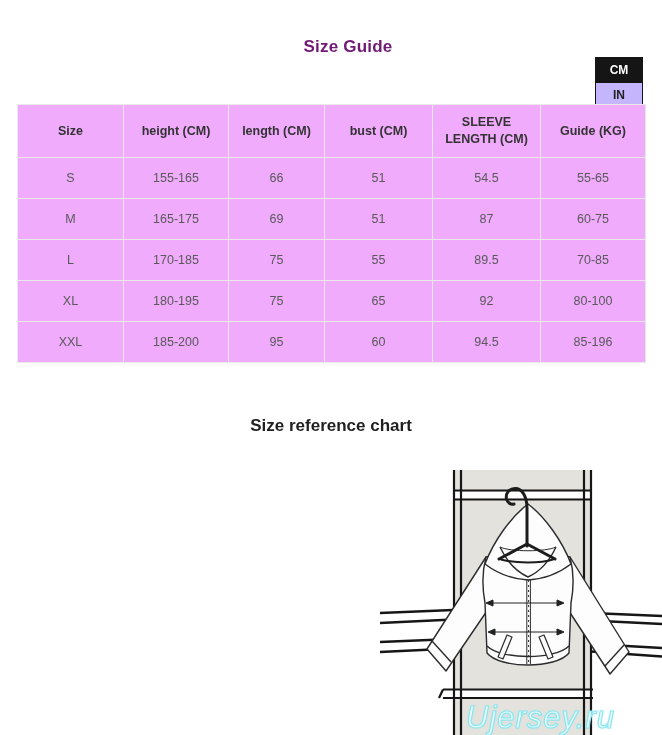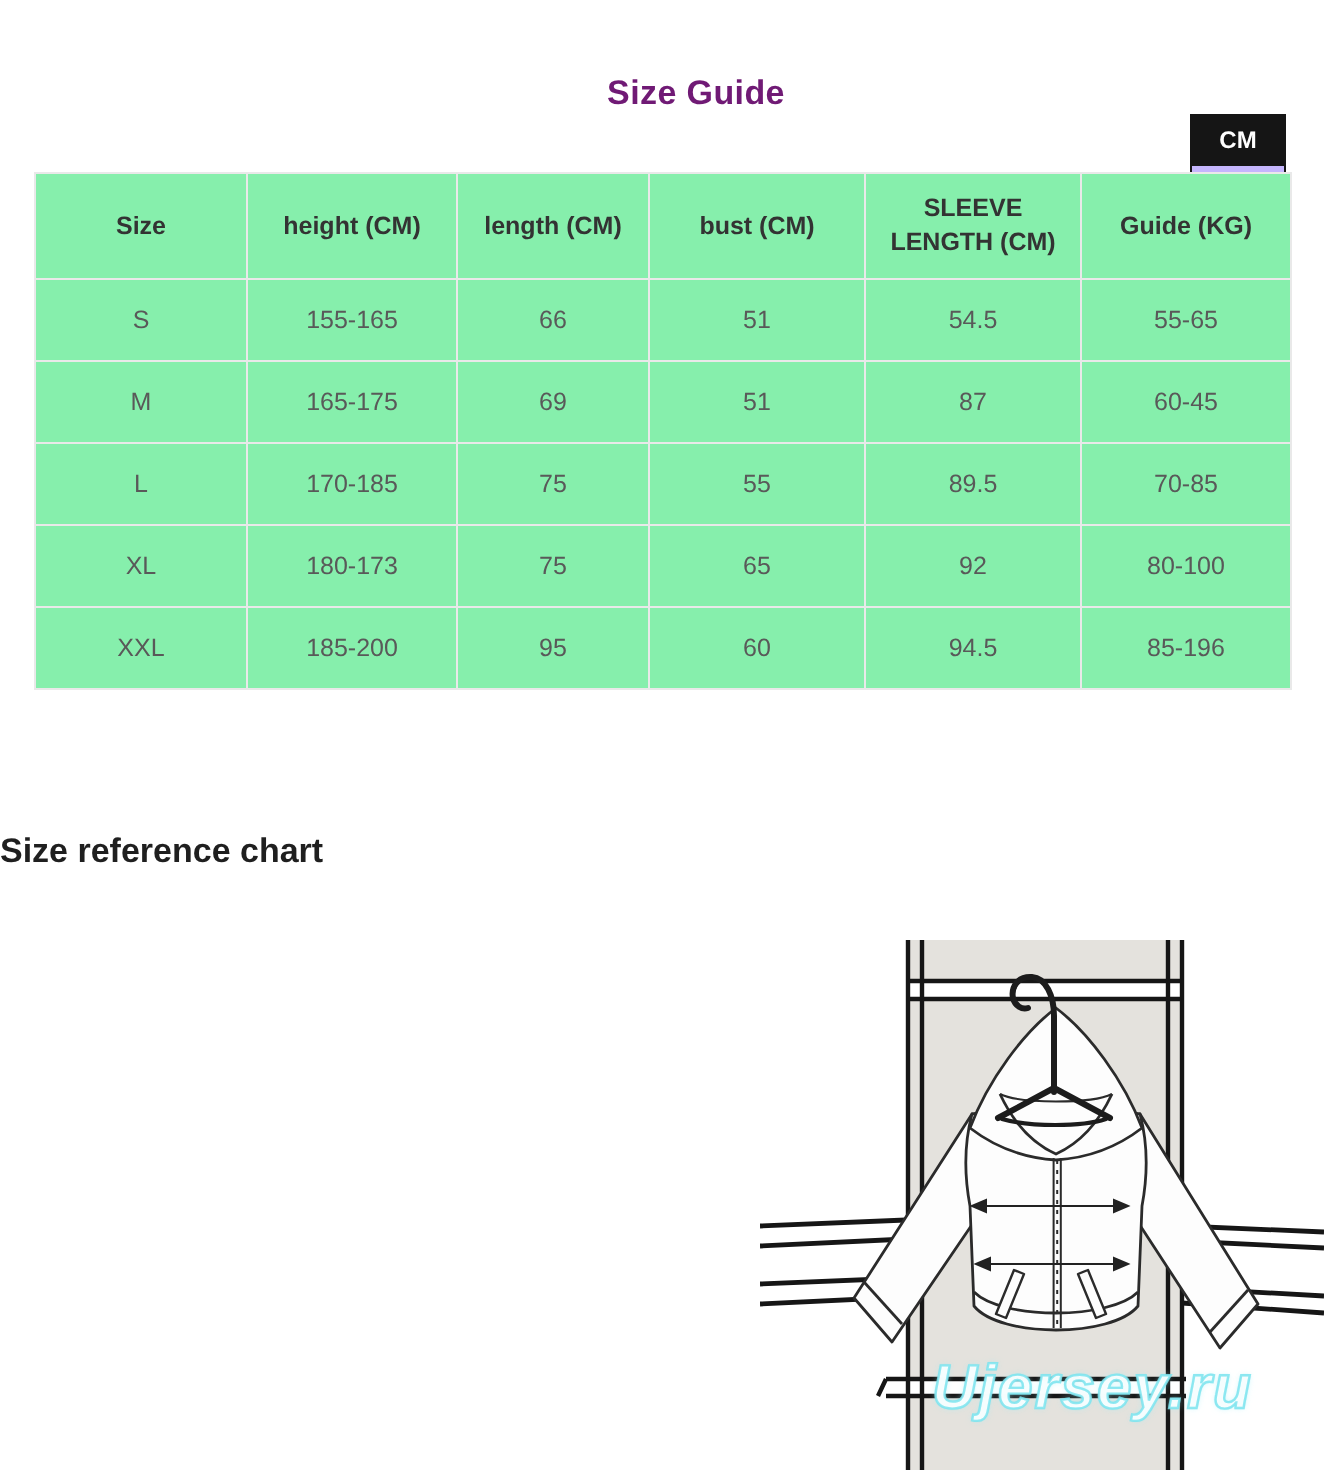--- a/index.html
+++ b/index.html
@@ -17,43 +17,43 @@
     border:1px solid #151515;background:#fff;flex-direction:column;
   }
   .unit-toggle button{
     width:46px;height:25px;border:none;background:#c4b5fd;color:#222;
     font-family:"Liberation Sans",sans-serif;font-size:12px;font-weight:bold;
     cursor:pointer;padding:0;line-height:25px;
   }
   .unit-toggle button.active{background:#151515;color:#fff;}
   
   table.size-table{
-    position:absolute;left:17px;top:86px;width:628px;
-    border-collapse:collapse;table-layout:fixed;background:#86efac;
+    position:absolute;left:17px;top:104px;width:628px;
+    border-collapse:collapse;table-layout:fixed;background:#f0abfc;
   }
   .size-table th,.size-table td{
     border:1px solid #e9e9e9;text-align:center;vertical-align:middle;
     padding:0 6px;box-sizing:border-box;
   }
   .size-table th{height:53px;font-size:12.5px;font-weight:bold;color:#333;line-height:1.35;}
   .size-table td{height:41px;font-size:12.5px;font-weight:normal;color:#595959;}
   .measure-note{
     position:absolute;left:17px;top:363px;margin:0;
     font-size:11.5px;color:#8c8c8c;
   }
   .section-title{
-    position:absolute;top:416px;left:0;width:100%;text-align:left;
+    position:absolute;top:416px;left:0;width:100%;text-align:center;
     font-size:17px;font-weight:bold;color:#1f1f1f;margin:0;
   }
   
   .diagram{position:absolute;left:380px;top:460px;width:282px;height:275px;}
   .diagram svg{display:block;}
   .watermark{
-    position:absolute;left:86px;top:216px;width:196px;
-    font-size:31px;font-weight:bold;font-style:italic;letter-spacing:1px;
+    position:absolute;left:86px;top:240px;width:196px;
+    font-size:31px;font-weight:normal;font-style:italic;letter-spacing:1px;
     color:rgba(255,255,255,0.92);
     -webkit-text-stroke:1.2px rgba(125,228,238,0.85);
     text-shadow:0 0 1px rgba(125,228,238,0.9),0 0 3px rgba(160,240,250,0.55);
     white-space:nowrap;pointer-events:none;
   }
 </style>
 </head>
 <body>
 
 <div class="page">
@@ -92,33 +92,33 @@
         <td>51</td>
         <td>54.5</td>
         <td>55-65</td>
       </tr>
       <tr>
         <td>M</td>
         <td>165-175</td>
         <td>69</td>
         <td>51</td>
         <td>87</td>
-        <td>60-45</td>
+        <td>60-75</td>
       </tr>
       <tr>
         <td>L</td>
         <td>170-185</td>
         <td>75</td>
         <td>55</td>
         <td>89.5</td>
         <td>70-85</td>
       </tr>
       <tr>
         <td>XL</td>
-        <td>180-173</td>
+        <td>180-195</td>
         <td>75</td>
         <td>65</td>
         <td>92</td>
         <td>80-100</td>
       </tr>
       <tr>
         <td>XXL</td>
         <td>185-200</td>
         <td>95</td>
         <td>60</td>

